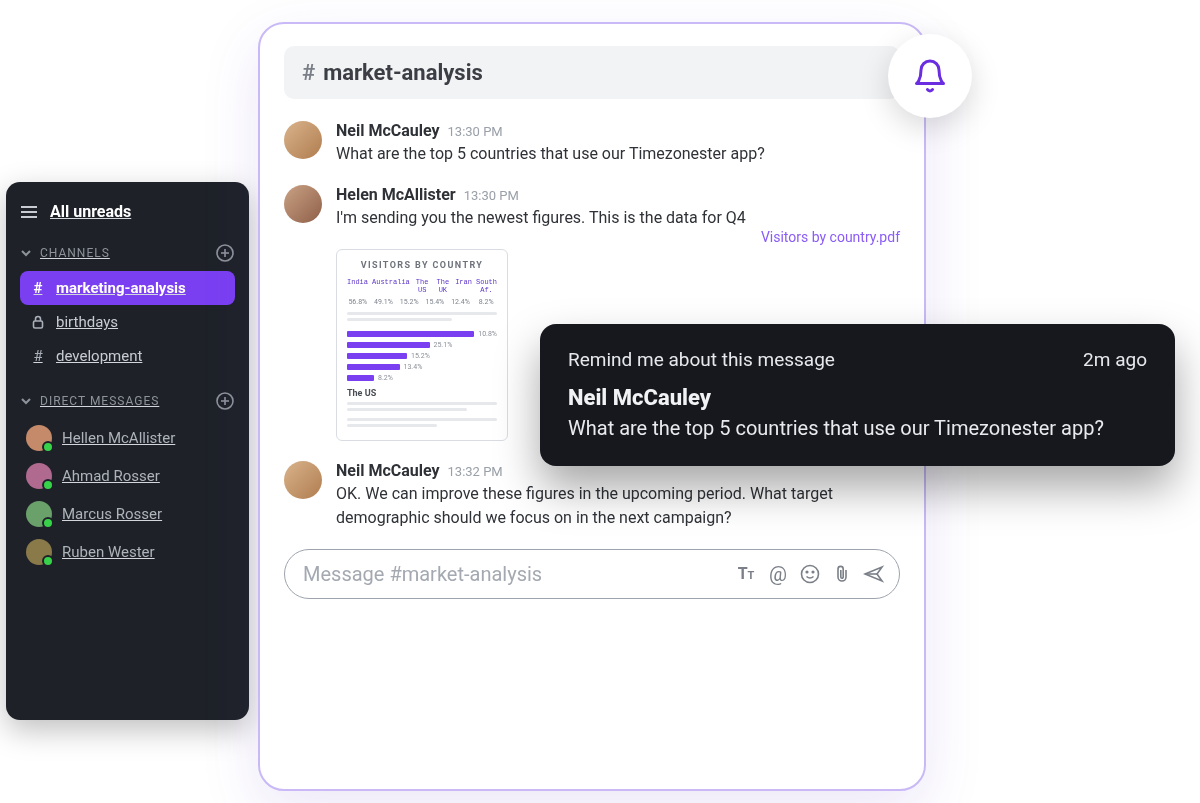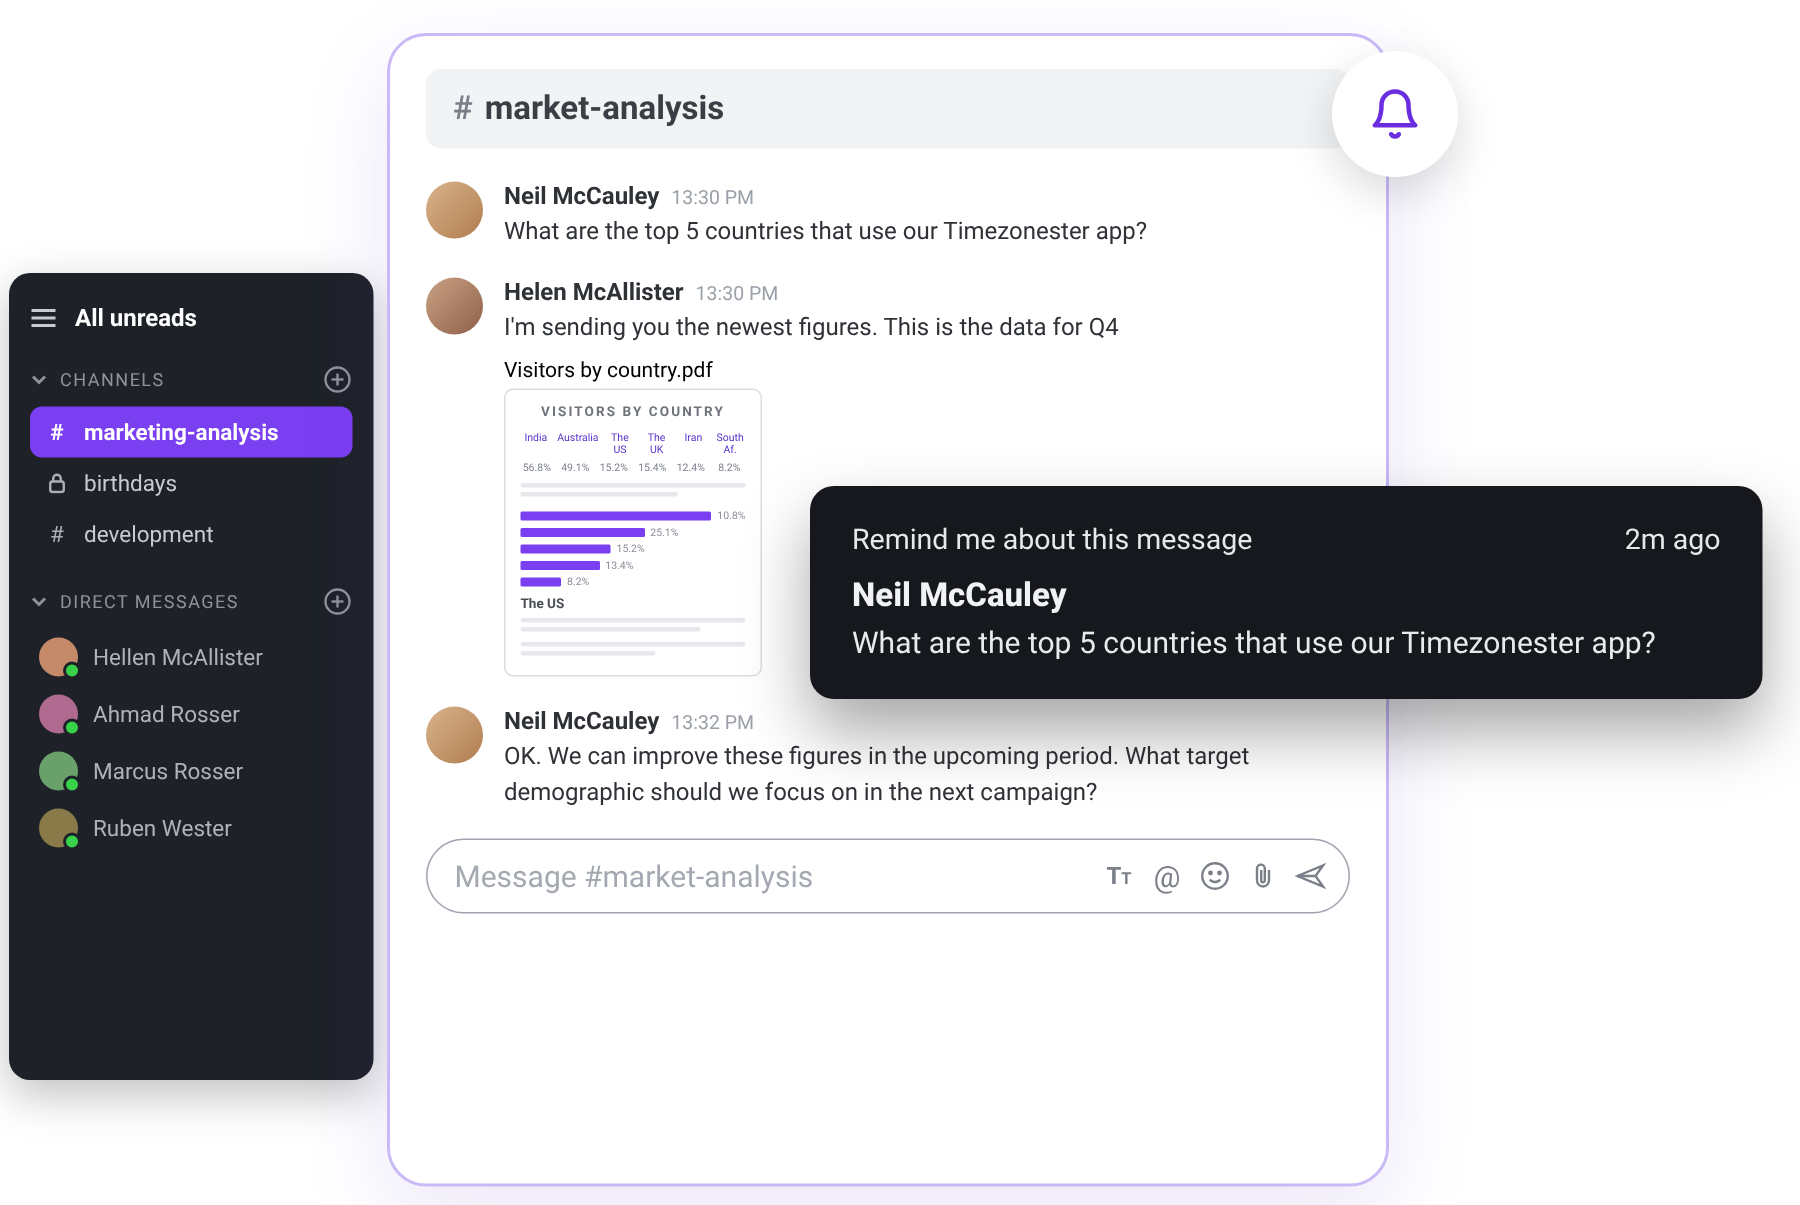--- a/index.html
+++ b/index.html
@@ -10,20 +10,21 @@
   position: absolute;
   left: 6px;
   top: 182px;
   width: 243px;
   height: 538px;
   background: #1e2228;
   border-radius: 14px;
   color: #d3d6db;
   padding: 20px 14px 10px 14px;
   box-shadow: 0 10px 30px rgba(0,0,0,0.25);
+  text-decoration: underline;
 }
 .side-unreads { display: flex; align-items: center; gap: 12px; margin-bottom: 22px; }
 .side-unreads span { color: #fff; font-weight: 700; font-size: 16px; }
 .side-section-head { display: flex; align-items: center; justify-content: space-between; color: #8e939b; font-size: 12px; letter-spacing: 1px; margin: 10px 0 8px 0; gap: 18px; }
 .side-section-head .left { display: flex; align-items: center; gap: 8px; }
 .chev { width: 12px; height: 12px; }
 .plus-btn { width: 20px; height: 20px; display:flex; align-items:center; justify-content:center; }
 .side-item { display:flex; align-items:center; gap:10px; padding: 8px 10px; border-radius: 8px; font-size:15px; color:#c8ccd2; }
 .side-item.active { background:#7b3ff2; color:#fff; font-weight:700; }
 .side-item .ci { width:16px; display:flex; justify-content:center; color:#aab0b9; }
@@ -56,25 +57,25 @@
 .chan-header .name { color:#3b3e44; font-weight:700; font-size:22px; }
 
 .msg { display:flex; gap:14px; margin-bottom: 20px; }
 .avatar { width:38px; height:38px; border-radius:50%; flex:0 0 auto; }
 .msg-body { flex:1; }
 .msg-head { display:flex; align-items:baseline; gap:8px; }
 .msg-author { font-weight:700; color:#2e3136; font-size:16px; }
 .msg-time { color:#9aa0a8; font-size:13px; }
 .msg-text { color:#2f3237; font-size:16px; line-height:1.45; margin-top:2px; }
 
-.attach-label { color:#000000; font-size:14px; margin-top:10px; margin-bottom:4px; }
+.attach-label { color:#8b5cf6; font-size:14px; margin-bottom:4px;text-align:right; }
 .attach-card { width:172px; background:#fff; border:1px solid #d9dde3; border-radius:6px; padding:10px; }
 .attach-title { text-align:center; color:#6e737b; font-size:9px; letter-spacing:1.4px; font-weight:700; margin-bottom:8px; }
 .tchead { display:flex; gap:4px; margin-bottom:4px; }
-.tchead span { flex:1; font-size:7px; color:#5b34c9; text-align:center; }
+.tchead span { flex:1; font-size:7px; color:#5b34c9; text-align:center;font-family:Liberation Mono, monospace; }
 .tcvals { display:flex; gap:4px; margin-bottom:6px; }
 .tcvals span { flex:1; font-size:7px; color:#7e838c; text-align:center; }
 .lorem { height:3px; background:#e6e8ec; border-radius:2px; margin-bottom:3px; }
 .bar-row { display:flex; align-items:center; gap:4px; margin-bottom:3px; height:8px; }
 .bar { height:6px; background:#7b3ff2; border-radius:1px; }
 .bar-lbl { font-size:7px; color:#8b8f97; }
 .card-sub { font-weight:700; color:#484c53; font-size:9px; margin:6px 0 4px 0; }
 
 .composer {
   border:1px solid #9ea4ad;

